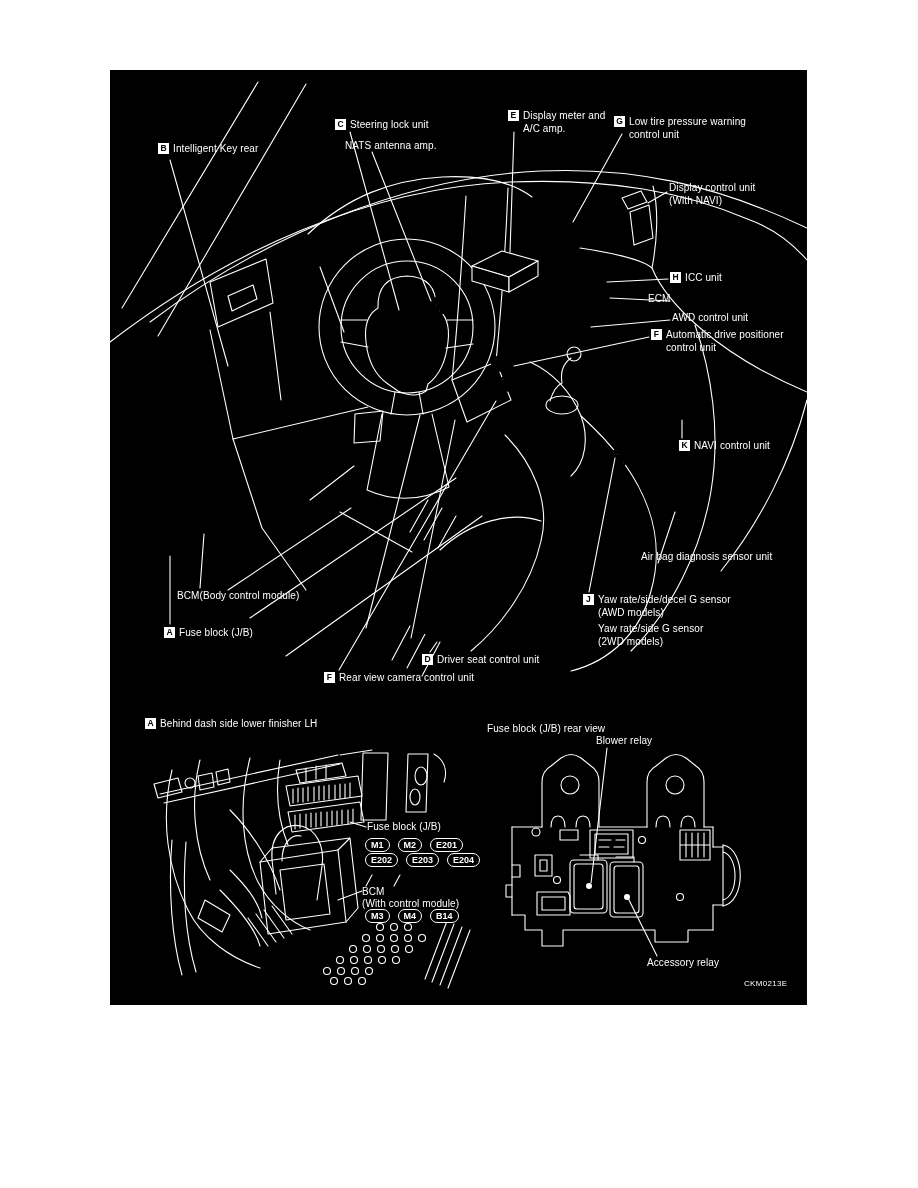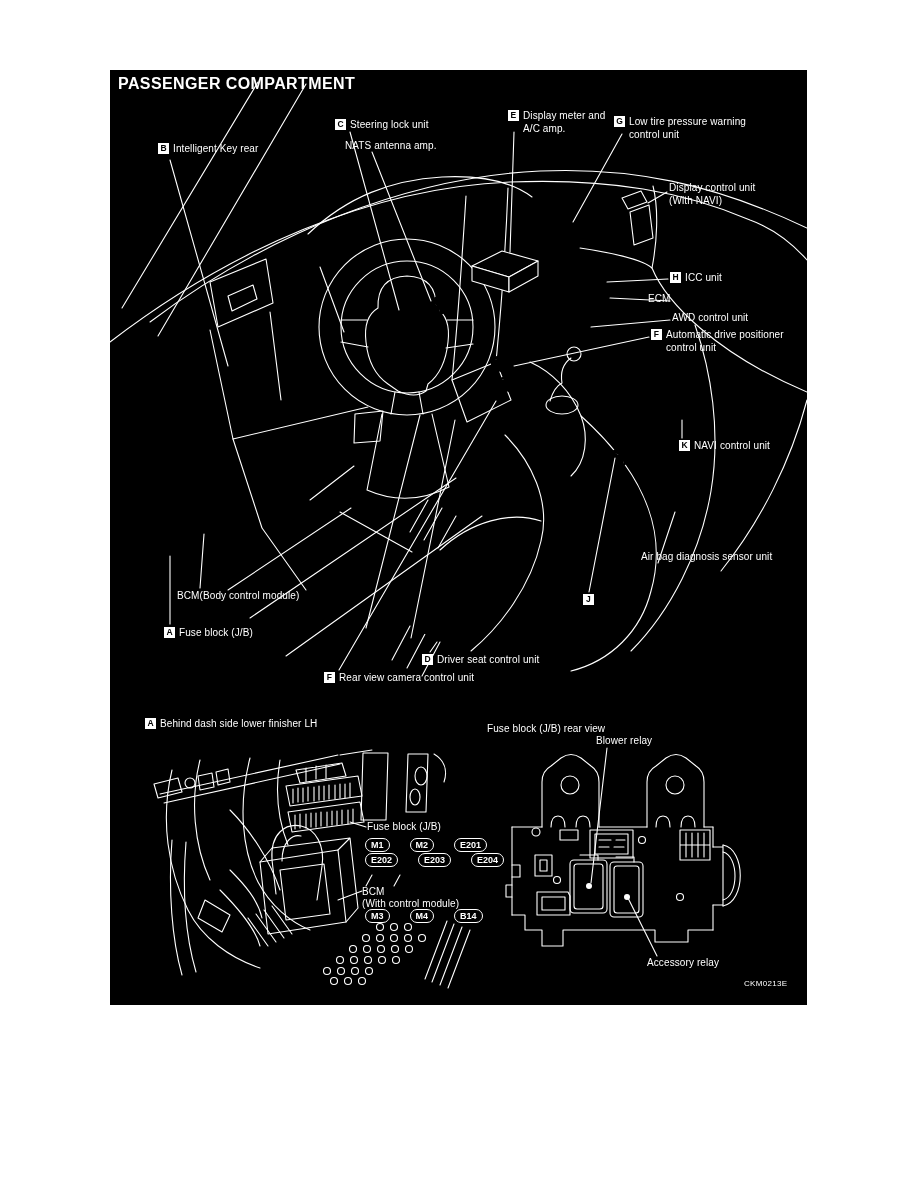--- a/index.html
+++ b/index.html
@@ -8,21 +8,21 @@
   .frame{position:absolute;left:110px;top:70px;width:697px;height:935px;background:#000;overflow:hidden;}
   .frame svg{position:absolute;left:0;top:0;}
   svg .ln path,svg .ln circle,svg .ln ellipse,svg .ln rect,svg .ln line,svg .ln polygon
       {fill:none;stroke:#fff;stroke-width:1.1;stroke-linecap:round;stroke-linejoin:round;}
   svg .solid polygon,svg .solid path{fill:#000;stroke:#fff;stroke-width:1.1;stroke-linejoin:round;}
   svg .dot{fill:#fff;stroke:none;}
   .title{position:absolute;left:8px;top:4px;color:#fff;font-weight:bold;font-size:16px;line-height:20px;letter-spacing:.4px;white-space:nowrap;}
   .lbl{position:absolute;display:flex;align-items:flex-start;color:#fff;font-size:10px;line-height:13px;white-space:nowrap;letter-spacing:.1px;}
   .badge{display:inline-block;width:11px;height:11px;background:#fff;color:#000;font-weight:bold;font-size:8.5px;line-height:11px;text-align:center;margin-right:4px;flex:none;margin-top:1px;}
   .gap3{margin-top:3px;}
-  .pillrow{position:absolute;display:flex;gap:20px;}
+  .pillrow{position:absolute;display:flex;gap:8px;}
   .pill{border:1.3px solid #fff;border-radius:7px;color:#fff;font-weight:bold;font-size:9px;line-height:12px;padding:0 5px;background:#000;}
   .code{position:absolute;color:#fff;font-size:8px;letter-spacing:.3px;}
 </style>
 </head>
 <body>
 
 <div class="frame">
 
   <svg width="697" height="935" viewBox="0 0 697 935">
     <defs>
@@ -240,21 +240,20 @@
       <rect x="500" y="792" width="33" height="55" rx="4"></rect>
       <rect x="504" y="796" width="25" height="47" rx="3"></rect>
       <path d="M470,785 L488,785 L488,790 M506,787 L524,787 L524,792"></path>
       <path d="M497,678 L481,813"></path>
       <path d="M518,828 L547,886"></path>
     </g>
     <circle class="dot" cx="479" cy="816" r="3"></circle>
     <circle class="dot" cx="517" cy="827" r="3"></circle>
   </svg>
 
-  <div class="title">PASSENGER COMPARTMENT</div>
 
   <div class="lbl" style="left:48px;top:72px">
     <span class="badge">B</span>
     <span>Intelligent Key rear</span>
   </div>
 
   <div class="lbl" style="left:225px;top:48px">
     <span class="badge">C</span>
     <span>Steering lock unit</span>
   </div>
@@ -299,20 +298,21 @@
     <span class="badge">K</span>
     <span>NAVI control unit</span>
   </div>
 
   <div class="lbl" style="left:531px;top:480px">
     <span>Air bag diagnosis sensor unit</span>
   </div>
 
   <div class="lbl" style="left:473px;top:523px">
     <span class="badge">J</span>
+    <span><span>Yaw rate/side/decel G sensor</span><br><span>(AWD models)</span><br><span class="gap3" style="display:inline-block">Yaw rate/side G sensor</span><br><span>(2WD models)</span></span>
   </div>
 
   <div class="lbl" style="left:67px;top:519px">
     <span>BCM(Body control module)</span>
   </div>
 
   <div class="lbl" style="left:54px;top:556px">
     <span class="badge">A</span>
     <span>Fuse block (J/B)</span>
   </div>

